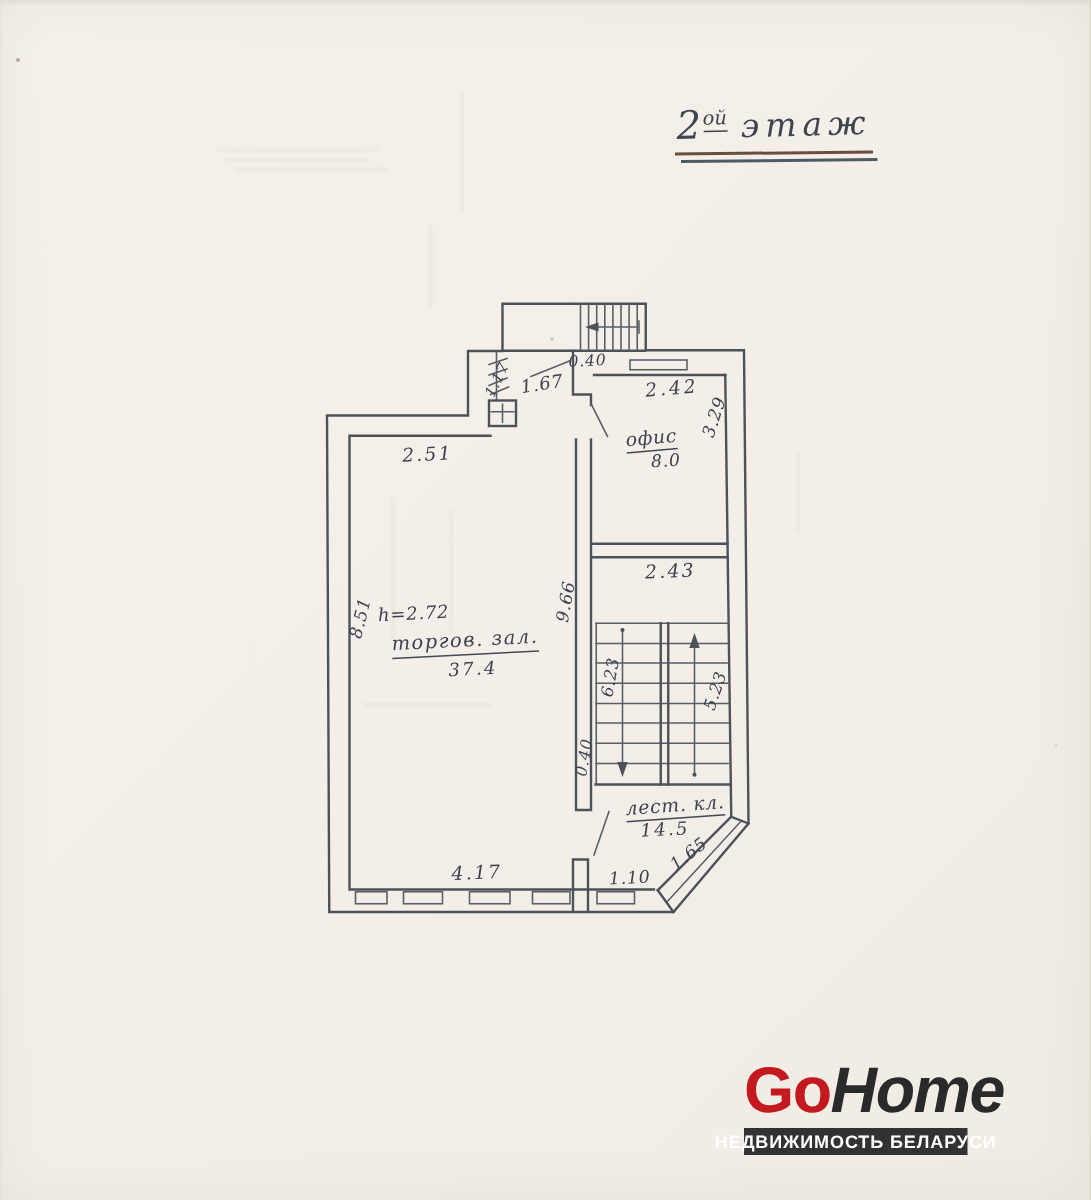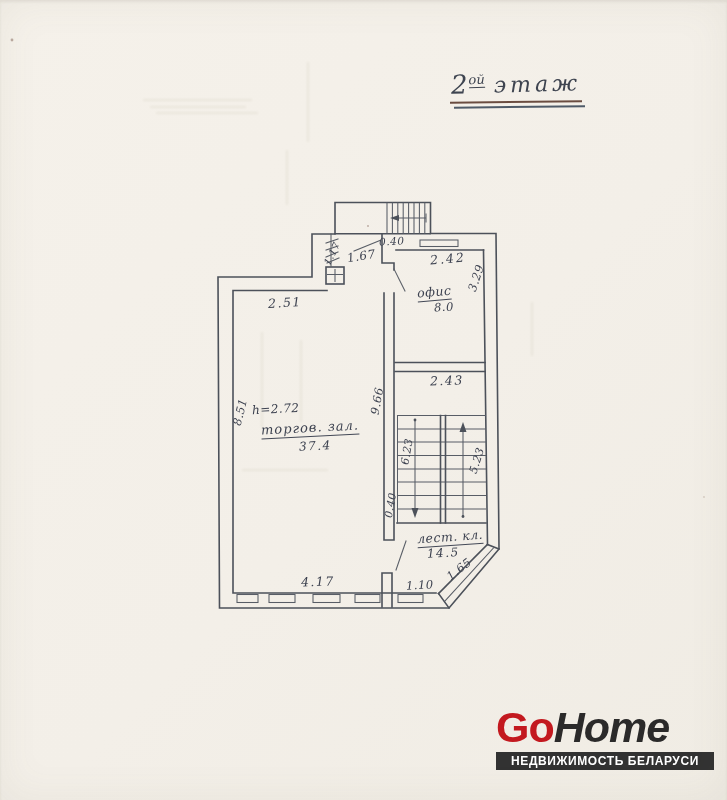--- a/index.html
+++ b/index.html
@@ -29,21 +29,21 @@
   .title .word{font-size:22px;letter-spacing:4px;margin-left:9px;}
   .t-under{position:absolute;height:1.6px;}
   .u1{left:450px;top:101px;width:132px;background:#6a4c40;transform:rotate(-.6deg);}
   .u2{left:454px;top:105.5px;width:131px;background:#4e5a68;transform:rotate(-.6deg);}
   
   .logo{position:absolute;left:496px;top:706px;font-family:"Liberation Sans", sans-serif;}
   .brand{font-weight:bold;font-size:43px;line-height:1;letter-spacing:-1px;}
   .brand .go{color:var(--logo-red,#c3191f);}
   .brand .home{color:var(--logo-dark,#2b2a2a);font-style:italic;}
   .tagbar{
-    margin-top:3px;width:218px;height:18px;background:var(--logo-bar,#323232);
+    margin-top:3px;width:149px;height:18px;background:var(--logo-bar,#323232);
     display:flex;align-items:center;justify-content:center;
   }
   .tagbar span{color:#ffffff;font-weight:bold;font-size:12px;letter-spacing:.6px;white-space:nowrap;}
 </style>
 </head>
 <body>
 
 <div class="page">
 
   <div class="title">

